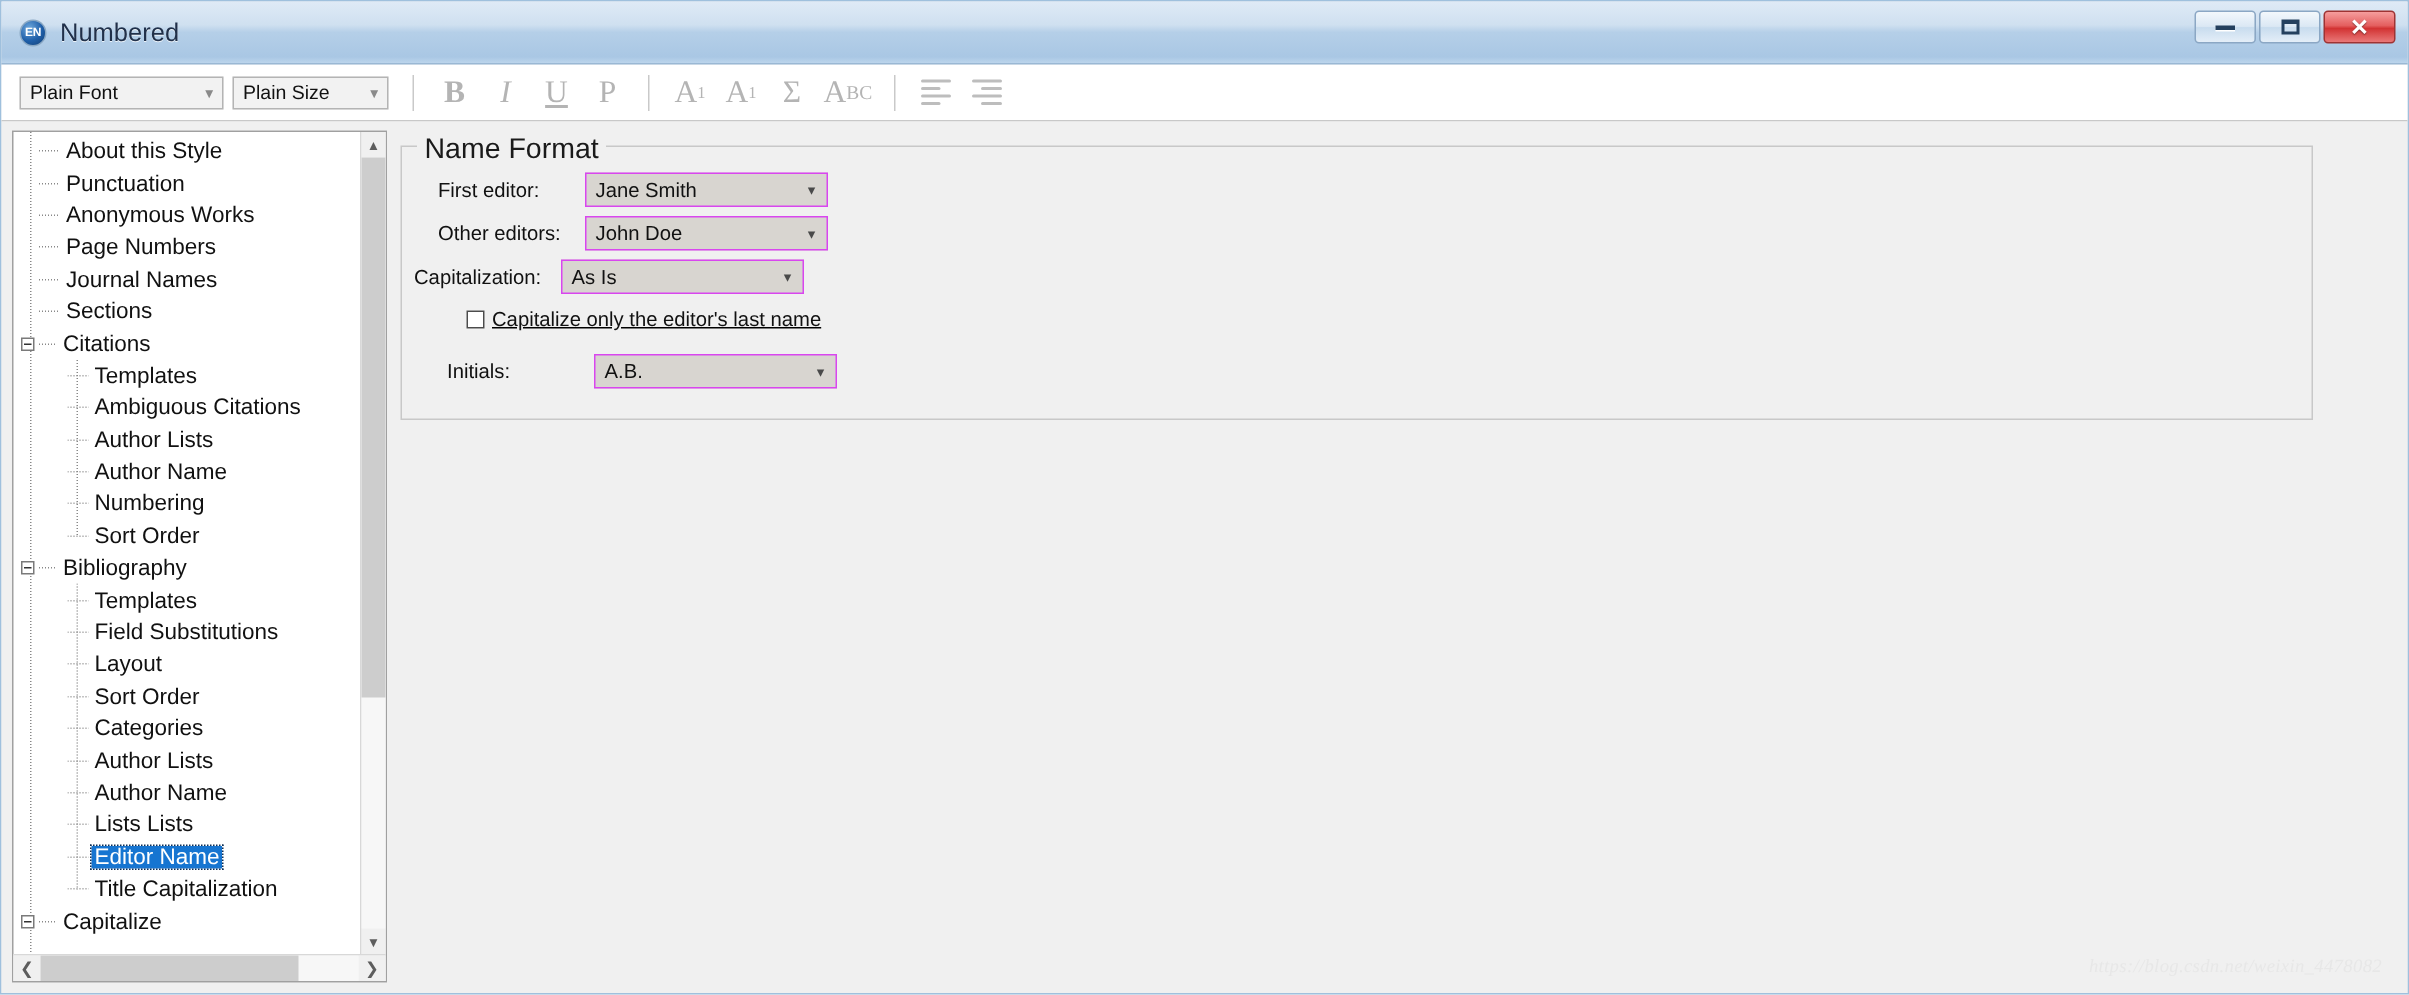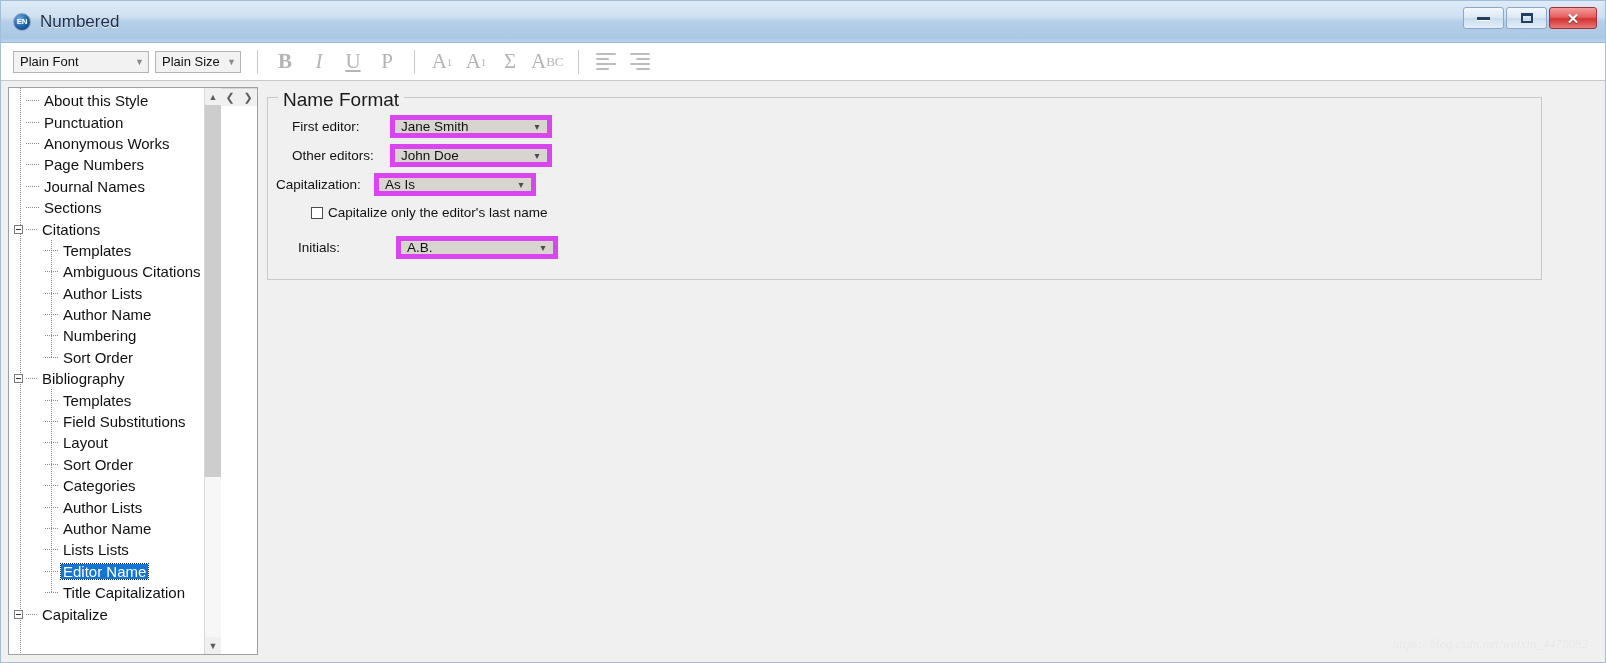--- a/index.html
+++ b/index.html
@@ -63,21 +63,21 @@
     display:flex;align-items:center;padding-left:12px;
     box-sizing:border-box;
   }
   .combo-tb{
     height:22px;width:136px;margin-right:6px;
     background:#f2f2f2;border:1px solid #b4b4b4;
     display:flex;align-items:center;box-sizing:border-box;
     font-size:13px;color:#111;
     position:relative;
   }
-  .combo-tb.small{width:86px;}
+  .combo-tb.small{width:104px;}
   .combo-tb span.val{padding-left:6px;flex:1;white-space:nowrap;overflow:hidden;}
   .combo-tb .arrw{
     width:17px;height:100%;display:flex;align-items:center;justify-content:center;
     color:#8a8a8a;font-size:9px;
   }
   .tb-sep{width:1px;height:24px;background:#c9c9c9;margin:0 10px;}
   .tb-btn{
     min-width:26px;height:28px;display:flex;align-items:center;justify-content:center;
     color:#b4b4b4;font-size:21px;padding:0 4px;
   }
@@ -95,21 +95,21 @@
   .align-ico.right i:nth-child(1){width:100%}
   .align-ico.right i:nth-child(2){width:68%}
   .align-ico.right i:nth-child(3){width:100%}
   .align-ico.right i:nth-child(4){width:68%}
   
   .body{flex:1;display:flex;padding:6px 7px 7px 7px;box-sizing:border-box;background:#f0f0f0;min-height:0;}
   
   .treewrap{
     width:250px;flex:0 0 250px;background:#ffffff;
     border:1px solid #a0a0a0;box-sizing:border-box;
-    display:flex;flex-direction:row;position:relative;
+    display:flex;flex-direction:column;position:relative;
   }
   .tree-inner{flex:1;display:flex;min-height:0;}
   .tree{
     flex:1;overflow:hidden;position:relative;
     padding-top:2px;
     font-size:15px;color:#111;
   }
   .tnode{
     height:21.4px;display:flex;align-items:center;white-space:nowrap;position:relative;
   }
@@ -158,27 +158,27 @@
     border:1px solid #c8c8c8;background:transparent;box-sizing:border-box;
   }
   .group-title{
     position:absolute;left:10px;top:-9px;background:#f0f0f0;
     padding:0 5px;font-size:19px;color:#1a1a1a;
   }
   .frow{position:absolute;display:flex;align-items:center;}
   .flabel{font-size:13.5px;color:#111;white-space:nowrap;}
   .combo{
     width:162px;height:23px;background:#d8d5d0;
-    border:5px solid #d946ef;box-sizing:border-box;
+    border:1px solid #d946ef;box-sizing:border-box;
     display:flex;align-items:center;position:relative;
     font-size:13.5px;color:#111;
   }
   .combo .val{padding-left:6px;flex:1;white-space:nowrap;overflow:hidden;}
   .combo .arrw{width:20px;display:flex;align-items:center;justify-content:center;color:#4a4a4a;font-size:10px;}
-  .chkrow{position:absolute;display:flex;align-items:center;}
+  .chkrow{position:absolute;display:flex;align-items:center;text-decoration:underline;}
   .chkbox{
     width:12px;height:12px;border:1px solid #4c4c4c;background:#ffffff;
     box-sizing:border-box;margin-right:5px;flex:0 0 auto;
   }
   .chklabel{font-size:13.5px;color:#111;white-space:nowrap;}
   .watermark{
     position:absolute;right:10px;bottom:3px;
     font-size:12.5px;color:#e7e7e7;white-space:nowrap;
     font-family:"Liberation Serif",serif;font-style:italic;
     letter-spacing:0.2px;

